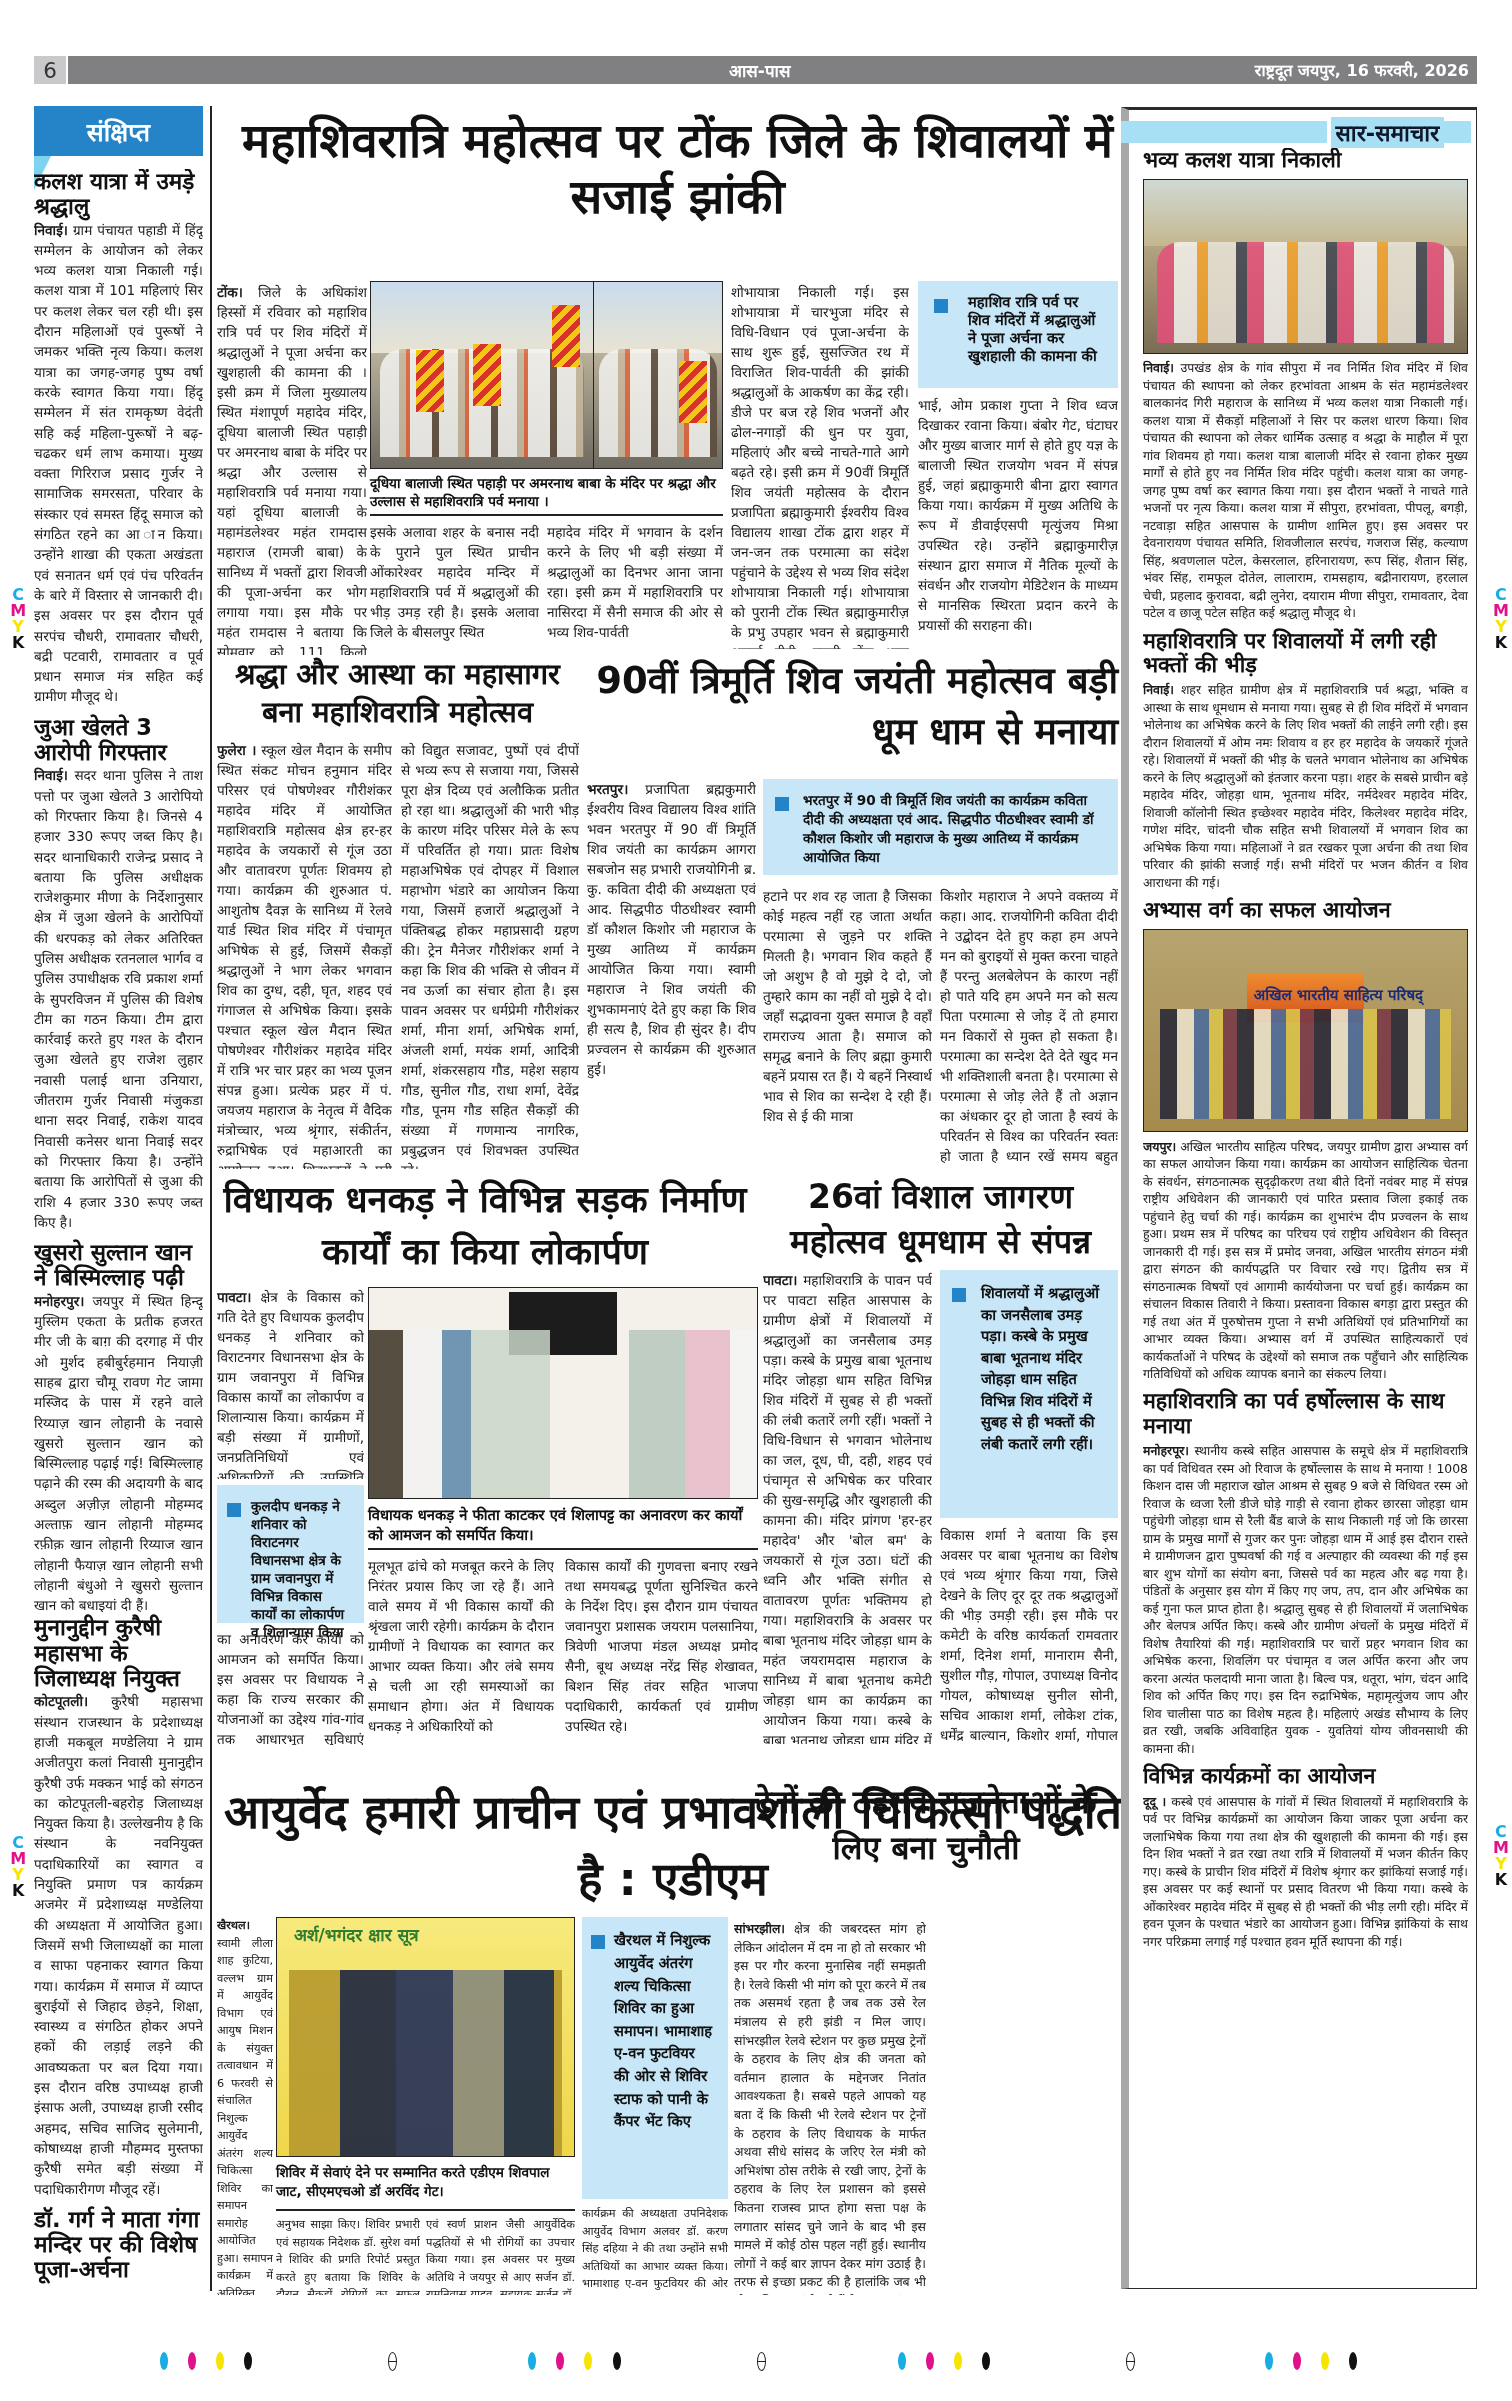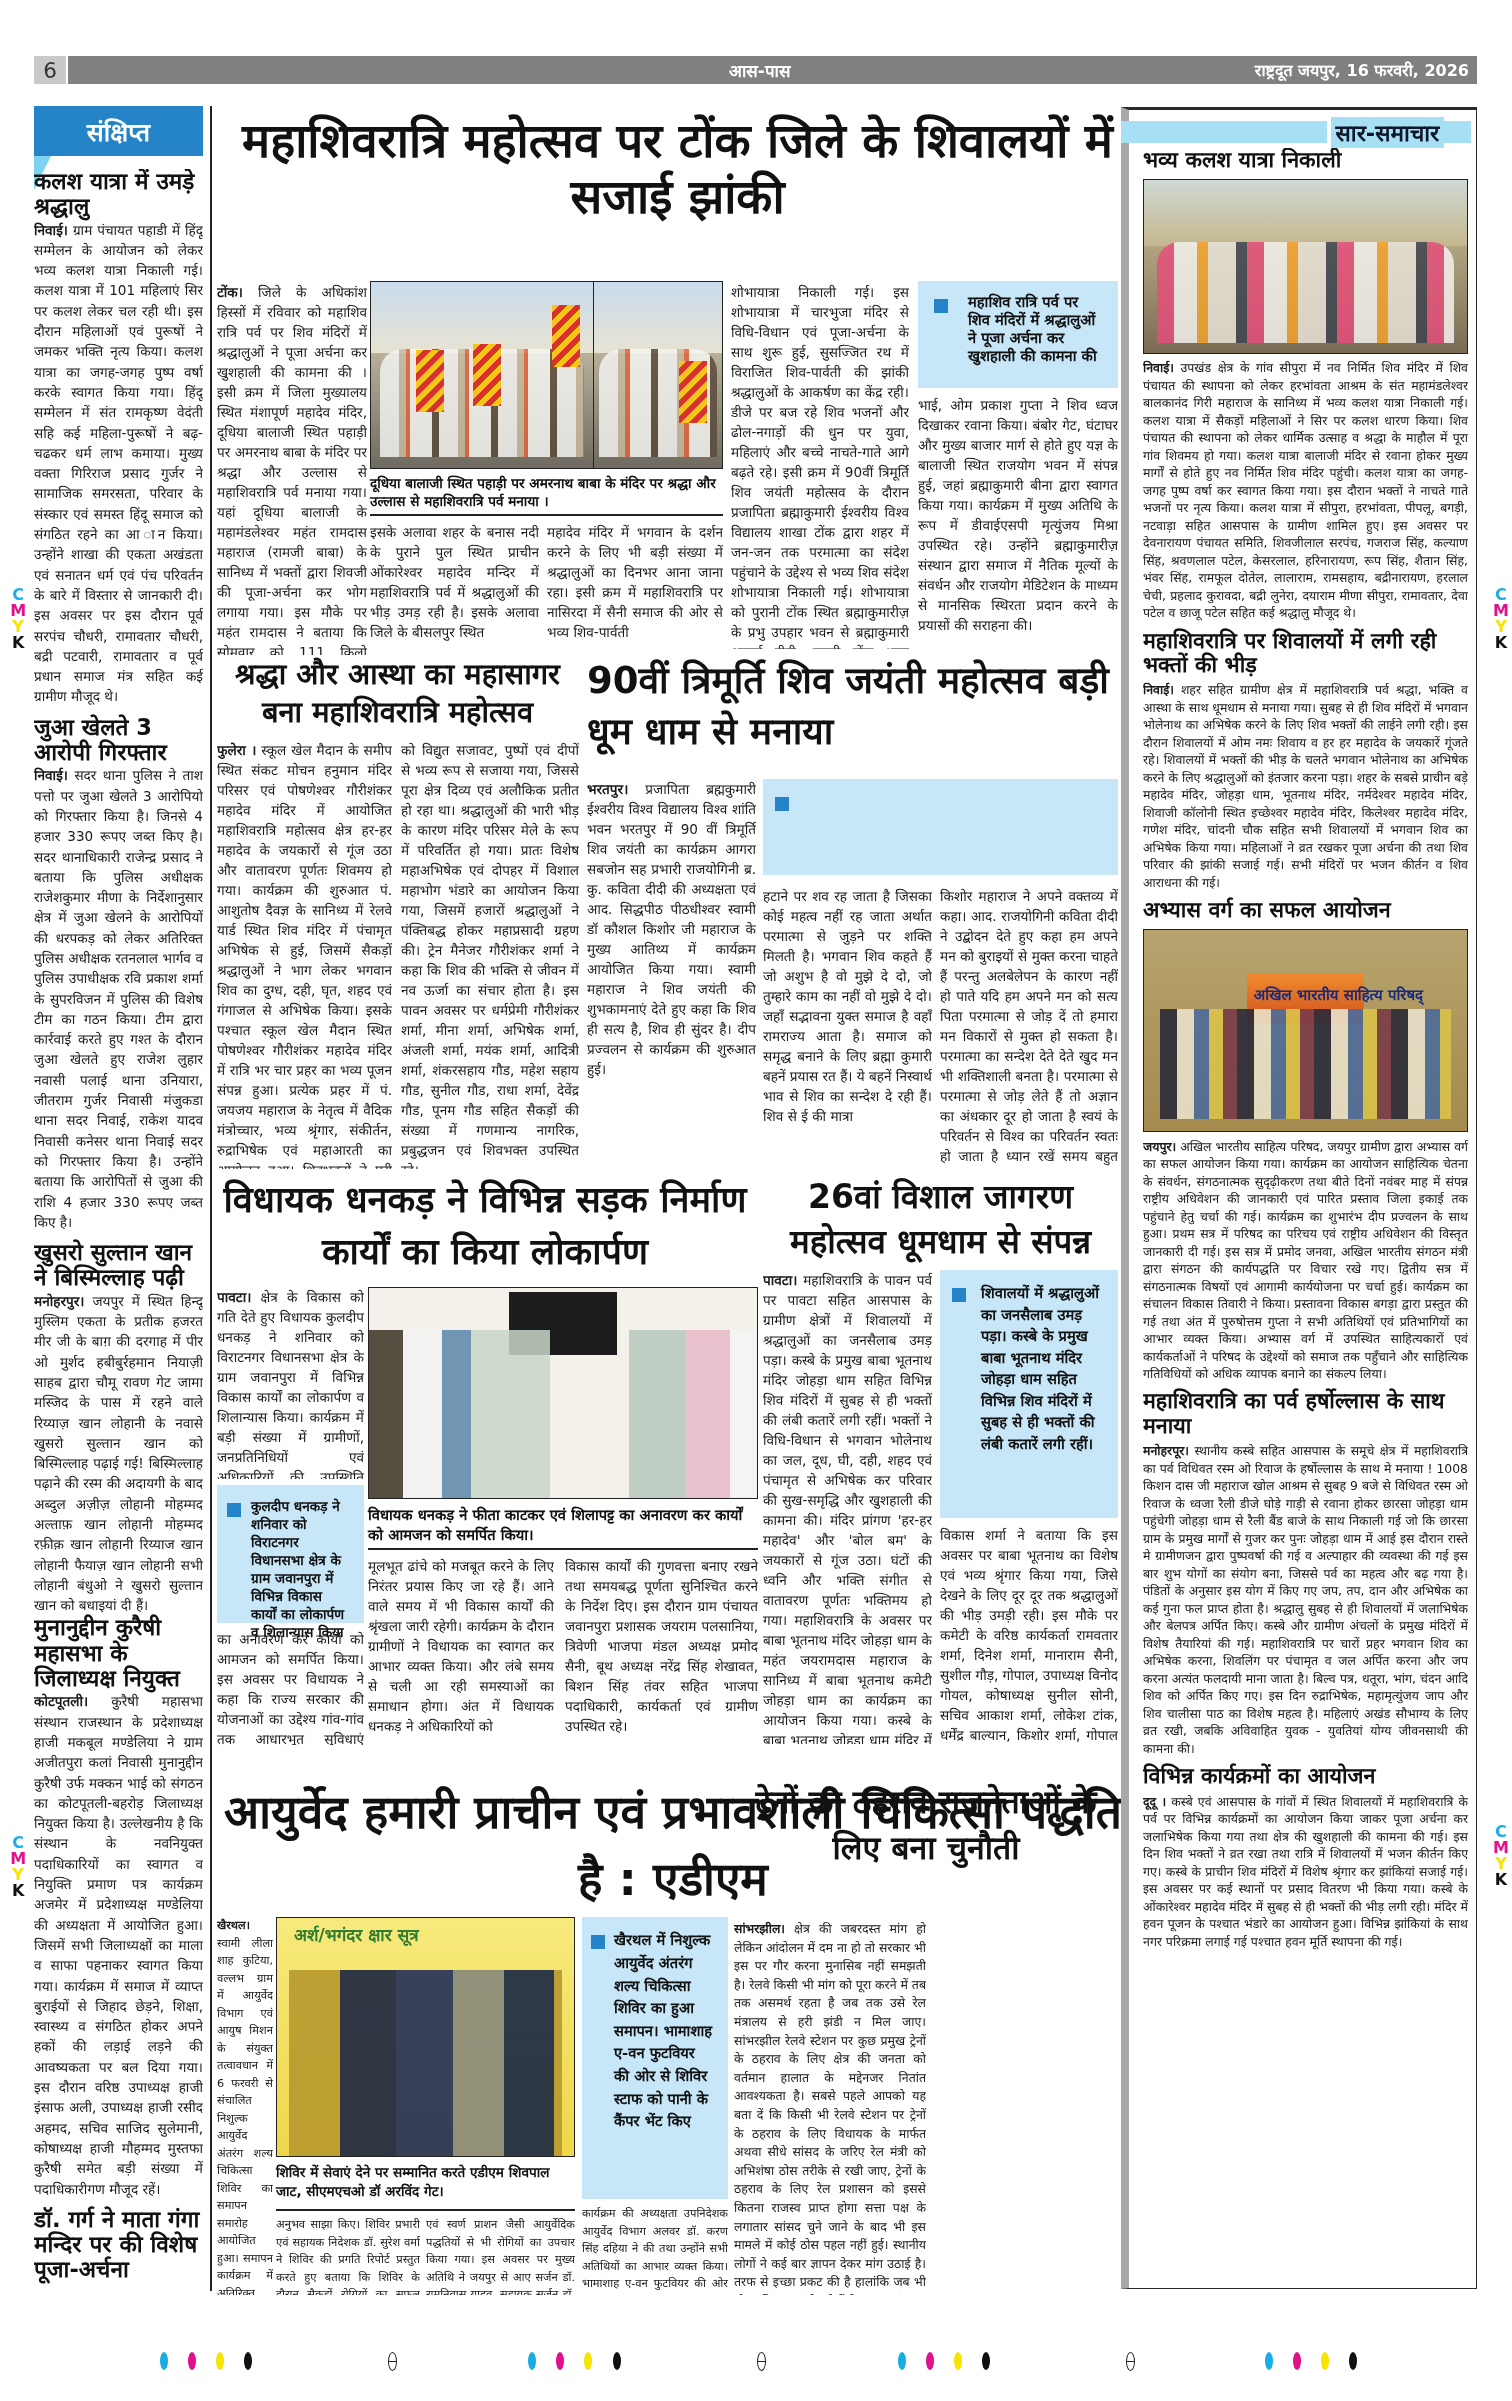--- a/index.html
+++ b/index.html
@@ -116,24 +116,25 @@
 <div class="callout" style="left:918px; top:281px; width:200px; height:107px;">
   <div class="sq"></div>
   <div class="txt" style="font-size:14.7px; line-height:18px;">महाशिव रात्रि पर्व पर शिव मंदिरों में श्रद्धालुओं ने पूजा अर्चना कर खुशहाली की कामना की</div>
 </div>
 <div class="col body-text small" style="left:918px; top:395px; width:200px; height:254px;">भाई, ओम प्रकाश गुप्ता ने शिव ध्वज दिखाकर रवाना किया। बंबोर गेट, घंटाघर और मुख्य बाजार मार्ग से होते हुए यज्ञ के बालाजी स्थित राजयोग भवन में संपन्न हुई, जहां ब्रह्माकुमारी बीना द्वारा स्वागत किया गया। कार्यक्रम में मुख्य अतिथि के रूप में डीवाईएसपी मृत्युंजय मिश्रा उपस्थित रहे। उन्होंने ब्रह्माकुमारीज़ संस्थान द्वारा समाज में नैतिक मूल्यों के संवर्धन और राजयोग मेडिटेशन के माध्यम से मानसिक स्थिरता प्रदान करने के प्रयासों की सराहना की।</div>
 
 <div class="hl" style="position:absolute; left:217px; top:655px; width:361px; font-size:29px; line-height:38px; text-align:center;">श्रद्धा और आस्था का महासागर बना महाशिवरात्रि महोत्सव</div>
 <div class="col body-text small" style="left:217px; top:740px; width:175px; height:429px;"><b>फुलेरा ।</b> <span>स्कूल खेल मैदान के समीप स्थित संकट मोचन हनुमान मंदिर परिसर एवं पोषणेश्वर गौरीशंकर महादेव मंदिर में आयोजित महाशिवरात्रि महोत्सव क्षेत्र हर-हर महादेव के जयकारों से गूंज उठा और वातावरण पूर्णतः शिवमय हो गया। कार्यक्रम की शुरुआत पं. आशुतोष दैवज्ञ के सानिध्य में रेलवे यार्ड स्थित शिव मंदिर में पंचामृत अभिषेक से हुई, जिसमें सैकड़ों श्रद्धालुओं ने भाग लेकर भगवान शिव का दुग्ध, दही, घृत, शहद एवं गंगाजल से अभिषेक किया। इसके पश्चात स्कूल खेल मैदान स्थित पोषणेश्वर गौरीशंकर महादेव मंदिर में रात्रि भर चार प्रहर का भव्य पूजन संपन्न हुआ। प्रत्येक प्रहर में पं. जयजय महाराज के नेतृत्व में वैदिक मंत्रोच्चार, भव्य श्रृंगार, संकीर्तन, रुद्राभिषेक एवं महाआरती का आयोजन हुआ। शिवभक्तों ने पूरी रात जागरण कर भोलेनाथ की आराधना की। मंदिर परिसर</span></div>
 <div class="col body-text small" style="left:401px; top:740px; width:178px; height:429px;">को विद्युत सजावट, पुष्पों एवं दीपों से भव्य रूप से सजाया गया, जिससे पूरा क्षेत्र दिव्य एवं अलौकिक प्रतीत हो रहा था। श्रद्धालुओं की भारी भीड़ के कारण मंदिर परिसर मेले के रूप में परिवर्तित हो गया। प्रातः विशेष महाअभिषेक एवं दोपहर में विशाल महाभोग भंडारे का आयोजन किया गया, जिसमें हजारों श्रद्धालुओं ने पंक्तिबद्ध होकर महाप्रसादी ग्रहण की। ट्रेन मैनेजर गौरीशंकर शर्मा ने कहा कि शिव की भक्ति से जीवन में नव ऊर्जा का संचार होता है। इस पावन अवसर पर धर्मप्रेमी गौरीशंकर शर्मा, मीना शर्मा, अभिषेक शर्मा, अंजली शर्मा, मयंक शर्मा, आदित्री शर्मा, शंकरसहाय गौड, महेश सहाय गौड, सुनील गौड, राधा शर्मा, देवेंद्र गौड, पूनम गौड सहित सैकड़ों की संख्या में गणमान्य नागरिक, प्रबुद्धजन एवं शिवभक्त उपस्थित रहे।</div>
 
-<div class="hl" style="position:absolute; left:587px; top:655px; width:531px; font-size:37px; line-height:51px; text-align:left;">90वीं त्रिमूर्ति शिव जयंती महोत्सव बड़ी धूम धाम से मनाया</div>
+<div class="hl" style="position:absolute; left:587px; top:655px; width:531px; font-size:37px; line-height:51px; text-align:right;">90वीं त्रिमूर्ति शिव जयंती महोत्सव बड़ी धूम धाम से मनाया</div>
 <div class="col body-text small" style="left:587px; top:779px; width:169px; height:390px;"><b>भरतपुर।</b> <span>प्रजापिता ब्रह्मकुमारी ईश्वरीय विश्व विद्यालय विश्व शांति भवन भरतपुर में 90 वीं त्रिमूर्ति शिव जयंती का कार्यक्रम आगरा सबजोन सह प्रभारी राजयोगिनी ब्र. कु. कविता दीदी की अध्यक्षता एवं आद. सिद्धपीठ पीठधीश्वर स्वामी डॉ कौशल किशोर जी महाराज के मुख्य आतिथ्य में कार्यक्रम आयोजित किया गया। स्वामी महाराज ने शिव जयंती की शुभकामनाएं देते हुए कहा कि शिव ही सत्य है, शिव ही सुंदर है। दीप प्रज्वलन से कार्यक्रम की शुरुआत हुई।</span></div>
 <div class="callout" style="left:763px; top:779px; width:355px; height:96px; padding-left:40px;">
   <div class="sq" style="left:12.4px;"></div>
+  <div class="txt" style="font-size:13.6px; line-height:19px;">भरतपुर में 90 वी त्रिमूर्ति शिव जयंती का कार्यक्रम कविता दीदी की अध्यक्षता एवं आद. सिद्धपीठ पीठधीश्वर स्वामी डॉ कौशल किशोर जी महाराज के मुख्य आतिथ्य में कार्यक्रम आयोजित किया</div>
 </div>
 <div class="col body-text small" style="left:763px; top:886px; width:169px; height:282px;">हटाने पर शव रह जाता है जिसका कोई महत्व नहीं रह जाता अर्थात परमात्मा से जुड़ने पर शक्ति मिलती है। भगवान शिव कहते हैं जो अशुभ है वो मुझे दे दो, जो तुम्हारे काम का नहीं वो मुझे दे दो। जहाँ सद्भावना युक्त समाज है वहाँ रामराज्य आता है। समाज को समृद्ध बनाने के लिए ब्रह्मा कुमारी बहनें प्रयास रत हैं। ये बहनें निस्वार्थ भाव से शिव का सन्देश दे रही हैं। शिव से ई की मात्रा</div>
 <div class="col body-text small" style="left:940px; top:886px; width:178px; height:282px;"><span>किशोर महाराज ने अपने वक्तव्य में कहा। आद. राजयोगिनी कविता दीदी ने उद्बोदन देते हुए कहा हम अपने मन को बुराइयों से मुक्त करना चाहते हैं परन्तु अलबेलेपन के कारण नहीं हो पाते यदि हम अपने मन को सत्य पिता परमात्मा से जोड़ दें तो हमारा मन विकारों से मुक्त हो सकता है।</span> <span>परमात्मा का सन्देश देते देते खुद मन भी शक्तिशाली बनता है। परमात्मा से परमात्मा से जोड़ लेते हैं तो अज्ञान का अंधकार दूर हो जाता है स्वयं के परिवर्तन से विश्व का परिवर्तन स्वतः हो जाता है ध्यान रखें समय बहुत कम है अभी नहीं तो कभी नहीं। सभी अतिथियों को एवं आए हुए भाई बहनों को ईश्वरीय साहित्य, सौगात एवं प्रसाद दिया गया।</span></div>
 
 <div class="hl" style="position:absolute; left:217px; top:1174px; width:536px; font-size:36px; line-height:52px; text-align:center;">विधायक धनकड़ ने विभिन्न सड़क निर्माण कार्यों का किया लोकार्पण</div>
 <div class="col body-text small" style="left:217px; top:1287px; width:147px; height:192px;"><b>पावटा।</b> <span>क्षेत्र के विकास को गति देते हुए विधायक कुलदीप धनकड़ ने शनिवार को विराटनगर विधानसभा क्षेत्र के ग्राम जवानपुरा में विभिन्न विकास कार्यों का लोकार्पण व शिलान्यास किया। कार्यक्रम में बड़ी संख्या में ग्रामीणों, जनप्रतिनिधियों एवं अधिकारियों की उपस्थिति रही। लोकार्पित कार्यों में सड़क निर्माण कार्य शामिल रहे। विधायक धनकड़ ने फीता काटकर एवं शिलापट्ट</span></div>
 <div class="callout" style="left:217px; top:1485px; width:147px; height:138px; padding-left:34px;">
   <div class="sq" style="left:10.2px;"></div>
   <div class="txt" style="font-size:13.6px; line-height:18px;">कुलदीप धनकड़ ने शनिवार को विराटनगर विधानसभा क्षेत्र के ग्राम जवानपुरा में विभिन्न विकास कार्यों का लोकार्पण व शिलान्यास किया</div>
 </div>

